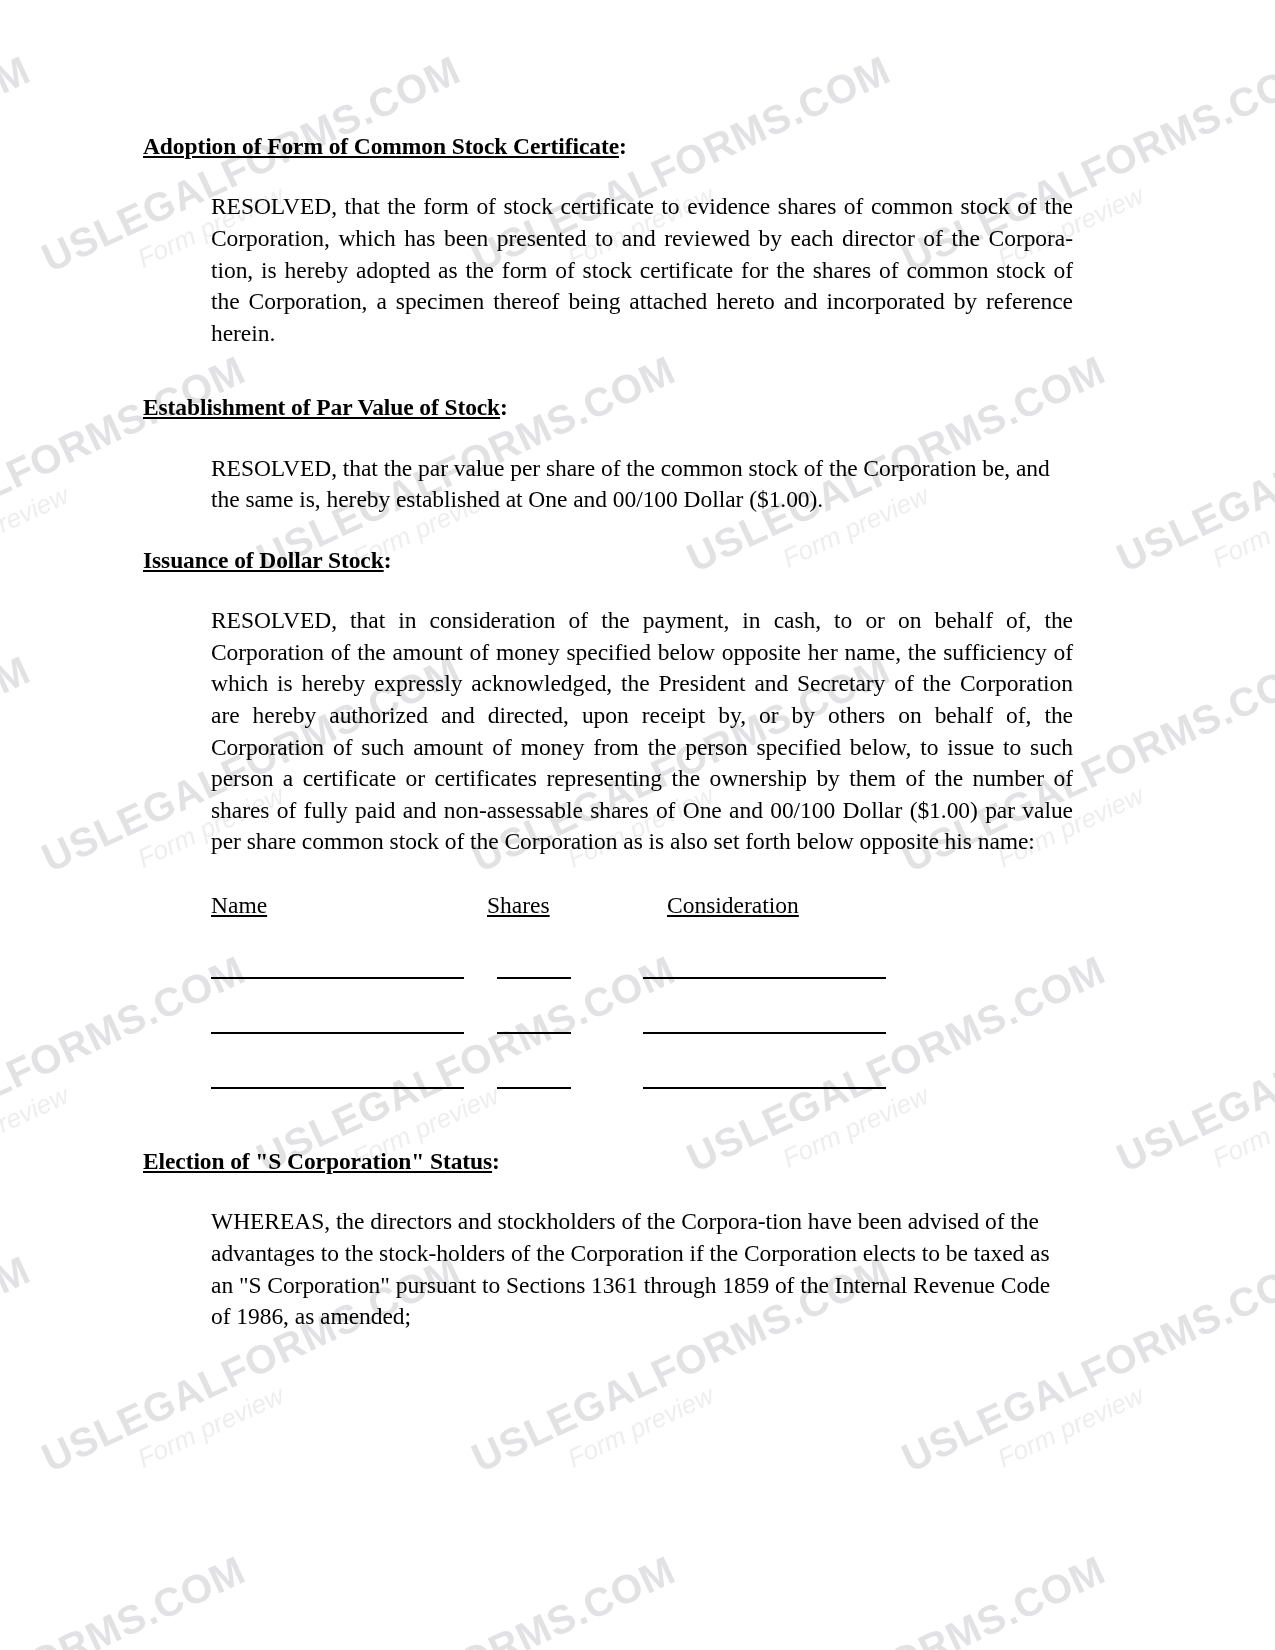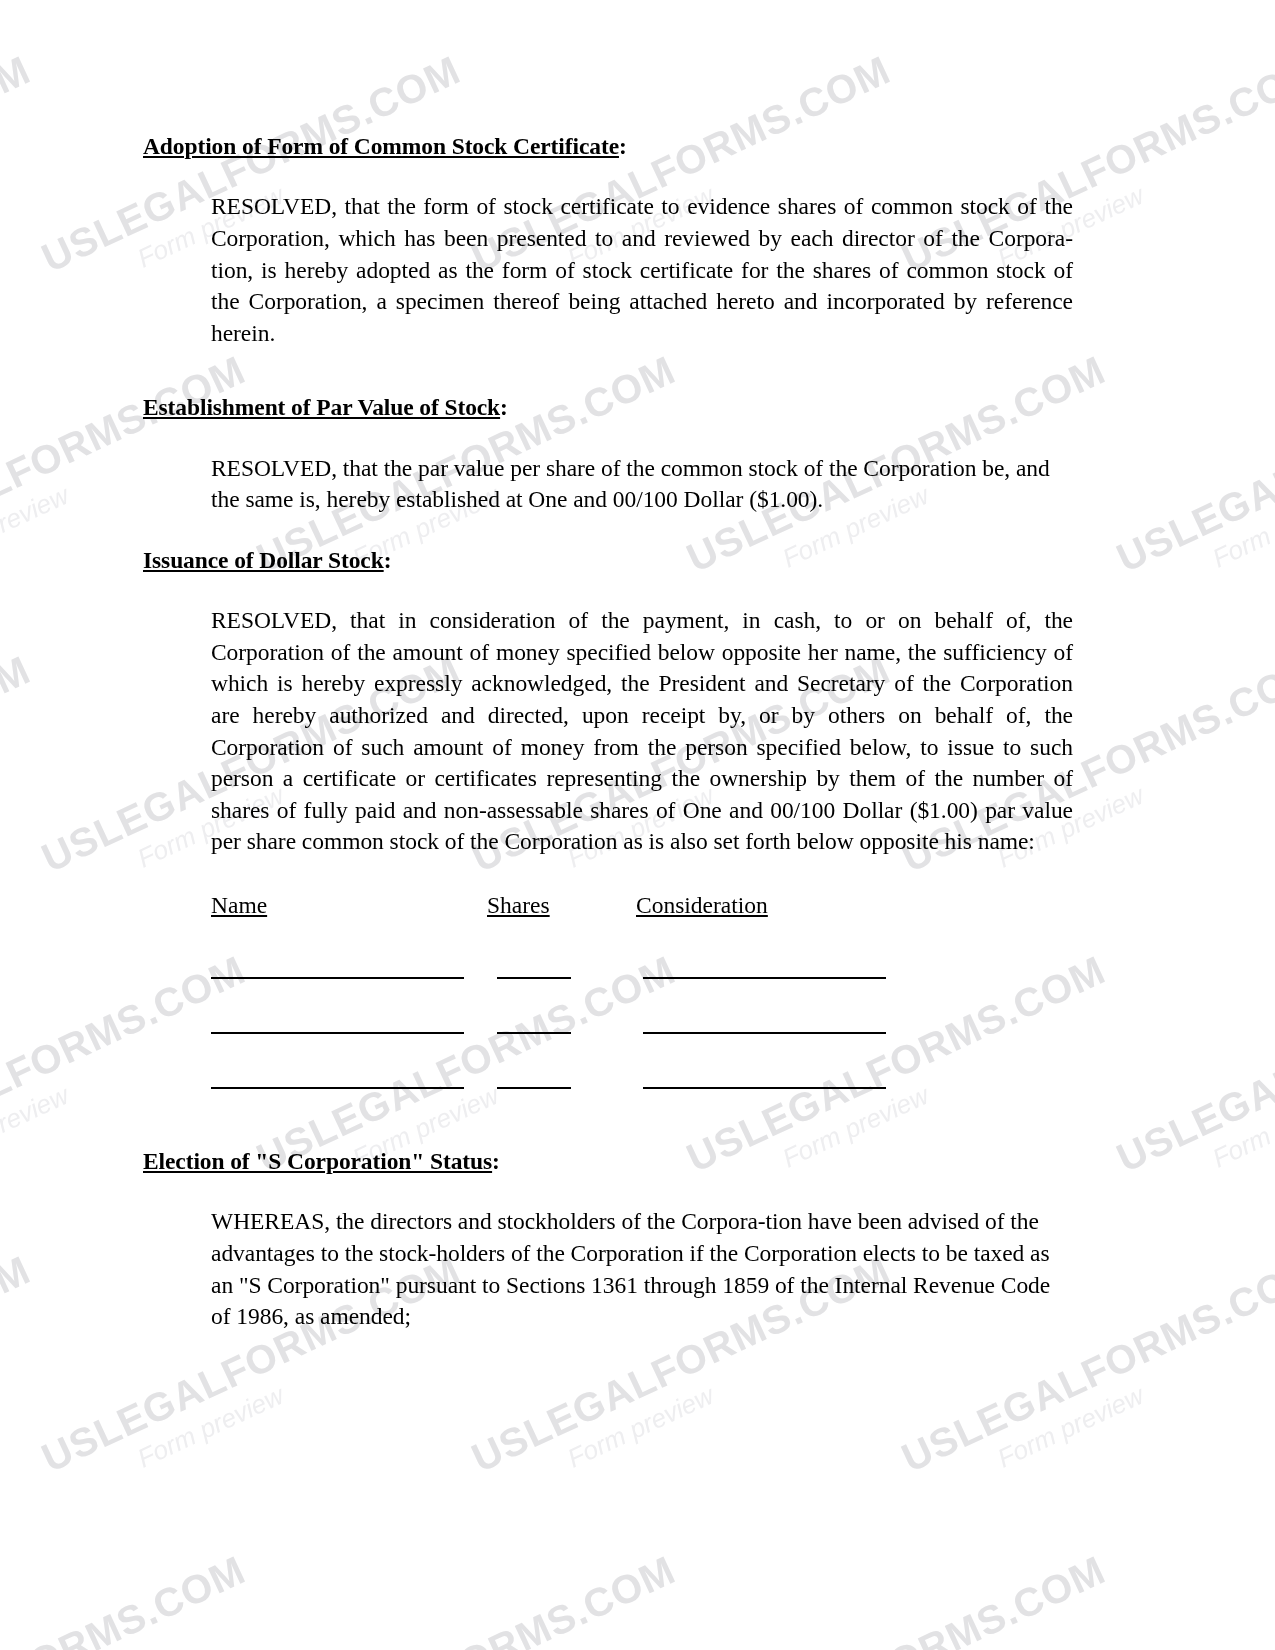--- a/index.html
+++ b/index.html
@@ -106,21 +106,21 @@
   }
   .share-head span {
     position: absolute;
     top: 0;
     text-decoration: underline;
     text-underline-offset: 2px;
     white-space: nowrap;
   }
   .col-name  { left: 0px; }
   .col-shares{ left: 276px; }
-  .col-cons  { left: 425px; }
+  .col-cons  { left: 456px; }
 
   .share-row {
     position: relative;
     height: 55px;
   }
   .blank-line {
     position: absolute;
     bottom: 0;
     border-bottom: 2.4px solid #000;
     height: 0;

